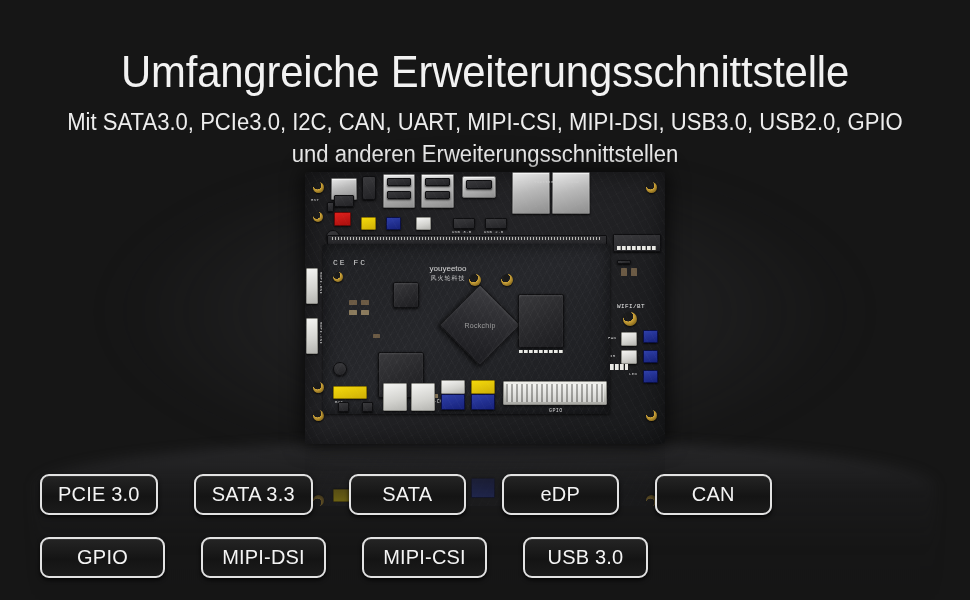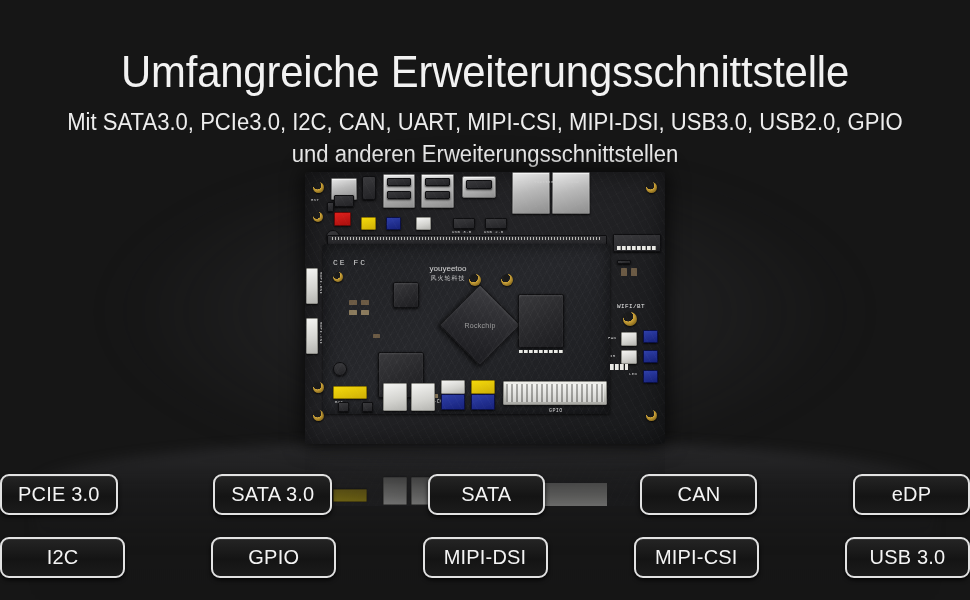--- a/index.html
+++ b/index.html
@@ -100,21 +100,21 @@
     position:absolute;left:50%;transform:translateX(-50%) scaleY(-1);top:444px;
     width:360px;height:62px;overflow:hidden;
     -webkit-mask-image:linear-gradient(to top, rgba(0,0,0,0) 0%, rgba(0,0,0,.55) 70%, rgba(0,0,0,.75) 100%);
             mask-image:linear-gradient(to top, rgba(0,0,0,0) 0%, rgba(0,0,0,.55) 70%, rgba(0,0,0,.75) 100%);
     opacity:.55;filter:blur(.4px);pointer-events:none;
   }
   .reflect .inner{position:absolute;left:0;bottom:0;width:360px;height:272px;}
 
   
   .badges{position:absolute;left:0;right:0;top:474px;}
-  .brow{display:flex;justify-content:space-between;gap:36px;margin-bottom:22px;}
+  .brow{display:flex;justify-content:flex-start;gap:36px;margin-bottom:22px;padding-left:40px;}
   .badge{
     min-width:117px;height:41px;box-sizing:border-box;
     border:2px solid #e2e2e2;border-radius:9px;
     background:linear-gradient(180deg,#242424 0%,#141414 55%,#1b1b1b 100%);
     color:#f4f4f4;font-size:20px;display:flex;align-items:center;justify-content:center;
     padding:0 16px;letter-spacing:.2px;
     box-shadow:0 2px 4px rgba(0,0,0,.8), inset 0 1px 0 rgba(255,255,255,.07);
   }
   .brow.r2 .badge{min-width:125px;}
 </style>
@@ -255,27 +255,26 @@
         <div class="p" style="left:198px;top:209px;width:104px;height:24px;background:linear-gradient(180deg,#e2e2de 0%,#bdbdb8 100%);"></div>
         <div class="p gold-hole" style="left:8px;top:210px;width:11px;height:11px;"></div>
         <div class="p gold-hole" style="left:341px;top:210px;width:11px;height:11px;"></div>
       </div>
     </div>
   </div>
 
   <div class="badges">
     <div class="brow r1">
       <div class="badge">PCIE 3.0</div>
-      <div class="badge">SATA 3.0</div>
+      <div class="badge">SATA 3.3</div>
       <div class="badge">SATA</div>
+      <div class="badge">eDP</div>
       <div class="badge">CAN</div>
-      <div class="badge">eDP</div>
     </div>
     <div class="brow r2">
-      <div class="badge">I2C</div>
       <div class="badge">GPIO</div>
       <div class="badge">MIPI-DSI</div>
       <div class="badge">MIPI-CSI</div>
       <div class="badge">USB 3.0</div>
     </div>
   </div>
 
 </div>
 
 </body></html>

